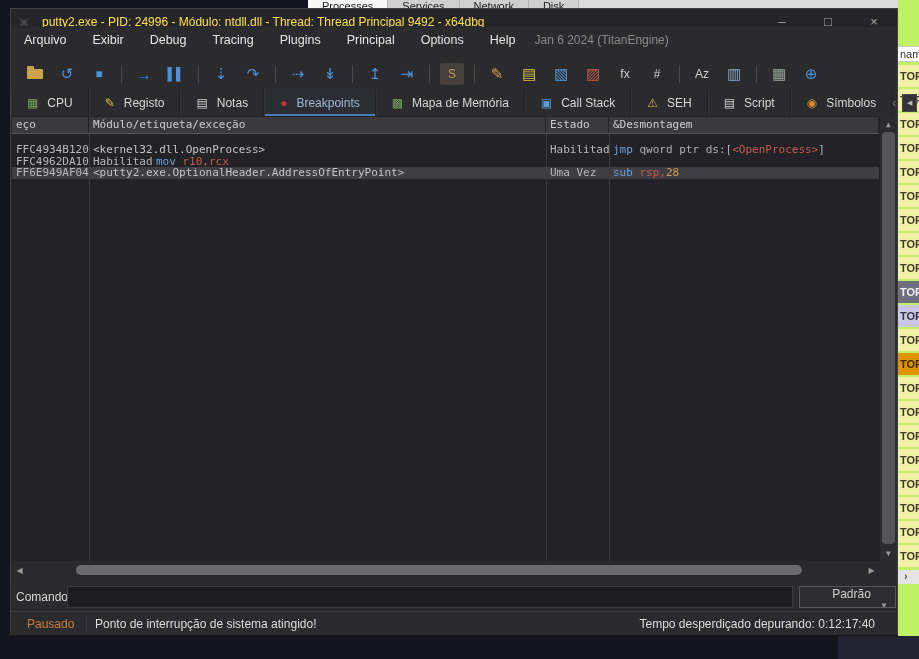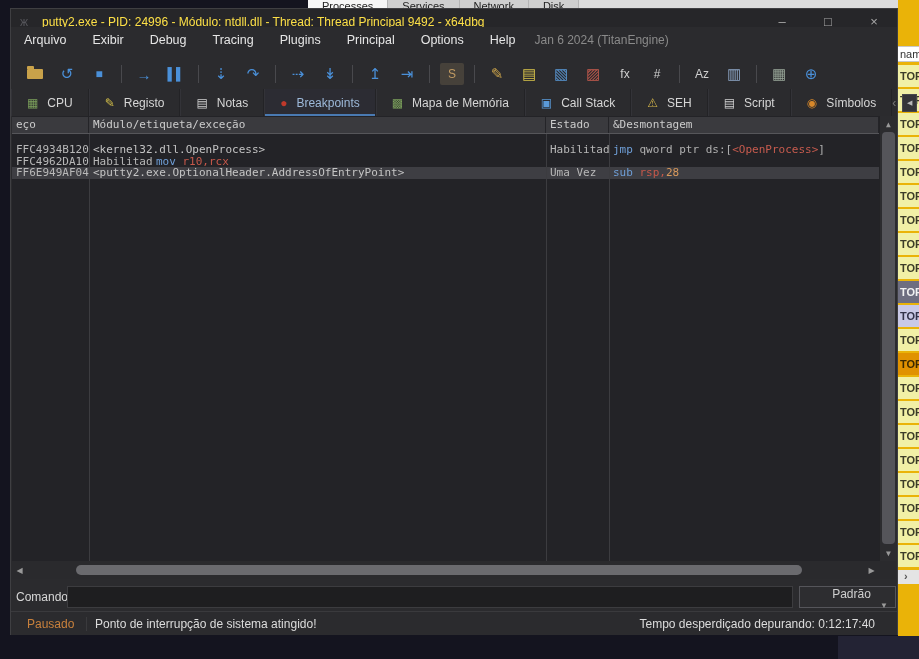--- a/index.html
+++ b/index.html
@@ -8,21 +8,21 @@
          font-family:"Liberation Sans",sans-serif;padding-left:47px;}
 
   
   .bg-topstrip{position:absolute;left:308px;top:0;width:592px;height:9px;background:#dcdcdc;
                display:flex;overflow:hidden;}
   .bgtab{height:14px;margin-top:-4px;padding:4px 14px 0 14px;font-size:11px;color:#222;
          border-right:1px solid #b5b5b5;background:#cfcfcf;white-space:nowrap;}
   .bgtab.sel{background:#f6f6f6;}
 
   
-  .bg-side{position:absolute;left:898px;top:0;width:21px;height:640px;background:#eab308;overflow:hidden;}
+  .bg-side{position:absolute;left:898px;top:0;width:21px;height:640px;background:#bef264;overflow:hidden;}
   .bg-side-header{position:absolute;left:0;top:46px;width:21px;height:16px;background:#ffffff;
                   border-top:1px solid #c8c8c8;border-bottom:1px solid #c8c8c8;
                   font-size:11px;color:#333;padding-left:2px;line-height:15px;}
   .bg-side-rows{position:absolute;left:0;top:65px;width:21px;}
   .side-row{width:21px;height:22px;margin-bottom:2px;font-size:11px;font-weight:bold;
             line-height:22px;padding-left:2px;white-space:nowrap;overflow:hidden;}
   .bg-side-more{position:absolute;left:0;top:570px;width:21px;height:14px;background:#e4e4e4;
                 font-size:11px;color:#555;line-height:13px;padding-left:6px;font-weight:bold;}
   .bg-corner{position:absolute;left:838px;top:636px;width:81px;height:23px;background:#232334;}
 

